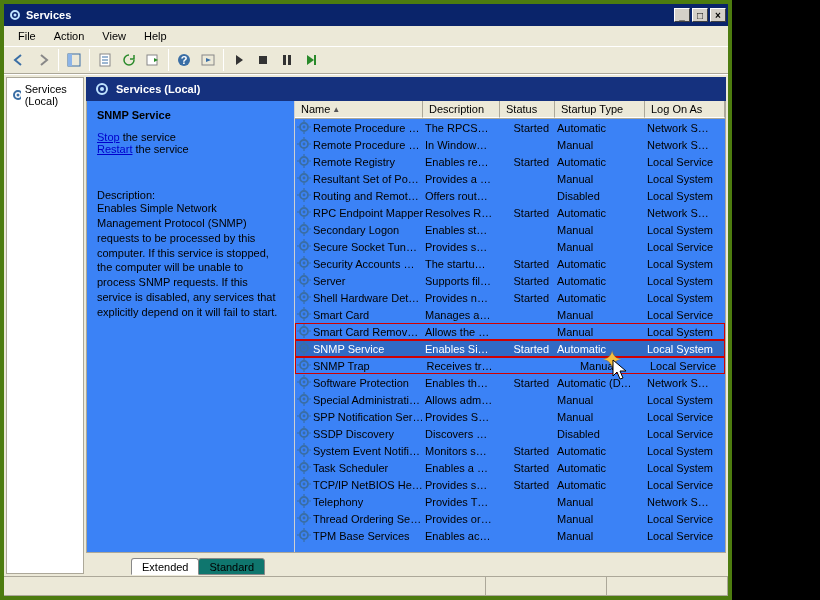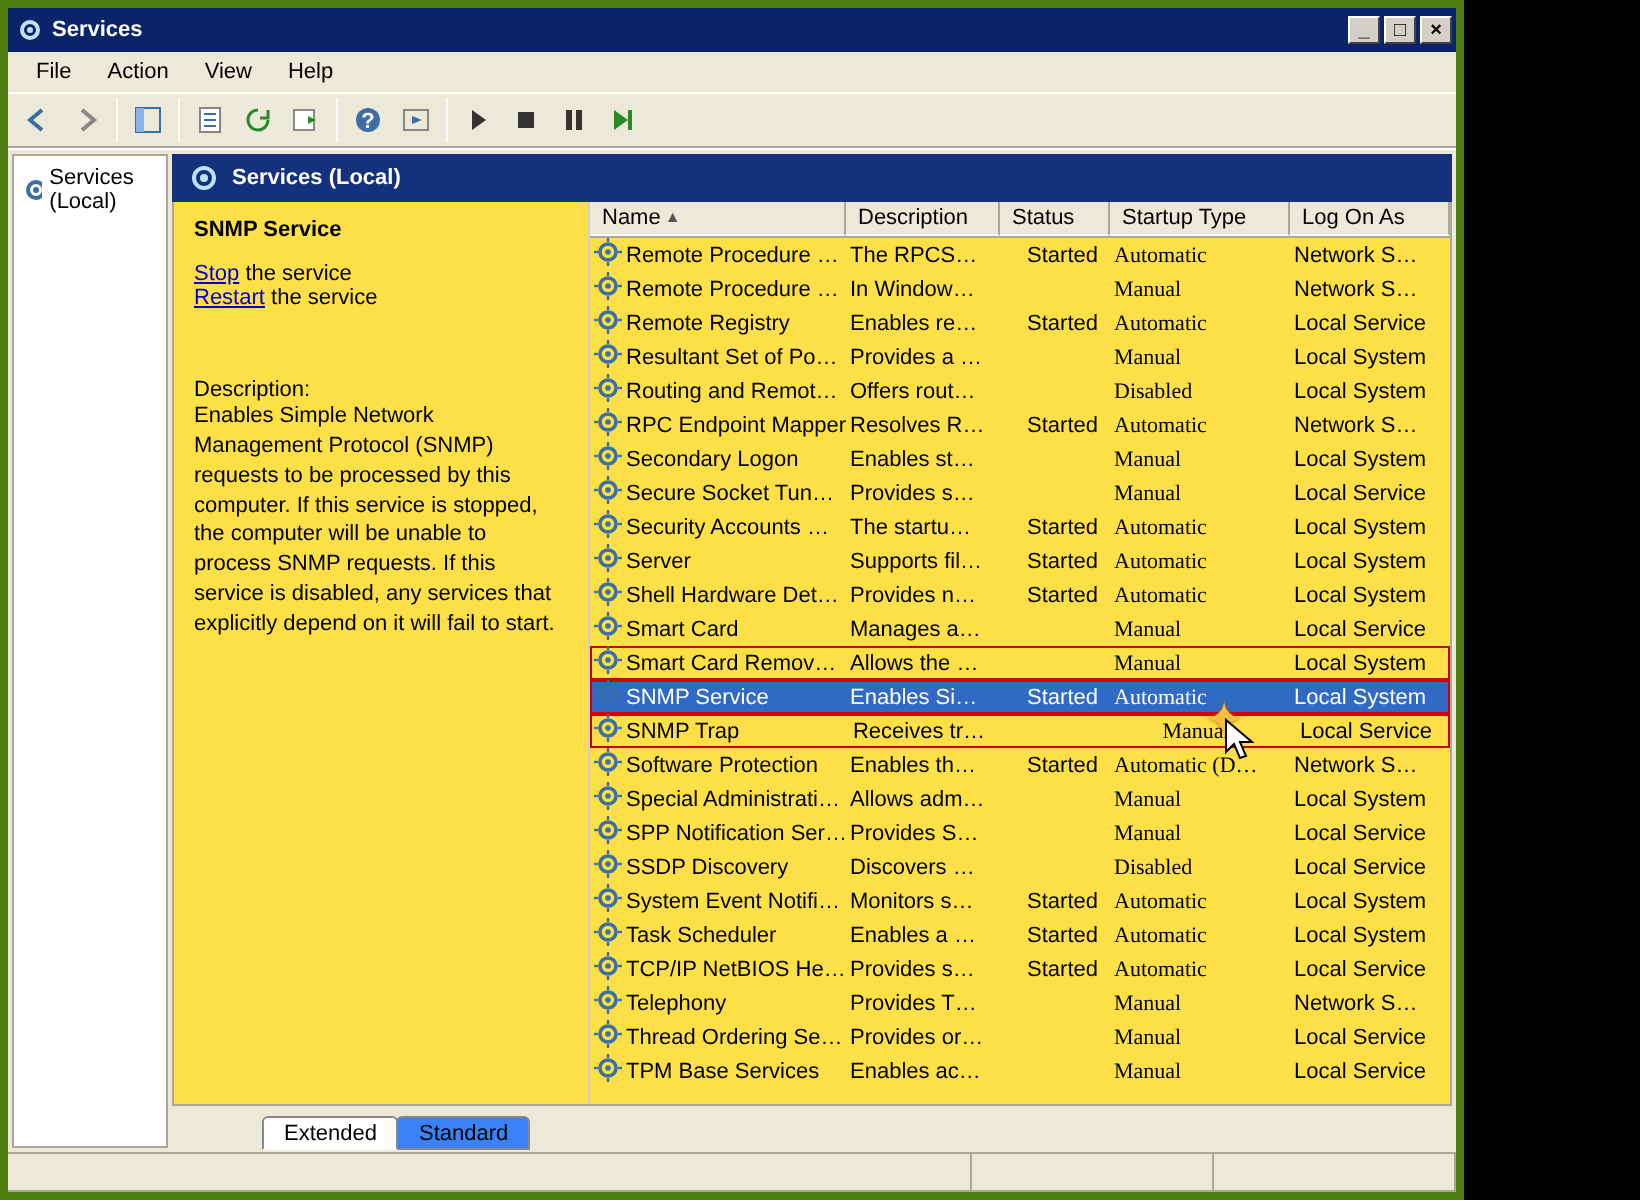--- a/index.html
+++ b/index.html
@@ -12,21 +12,21 @@
   .menubar span { padding:2px 8px; cursor:default;}
   .toolbar { height:28px; border-top:1px solid #fff; border-bottom:1px solid #aca899; display:flex; align-items:center; padding:0 4px; gap:2px; background:#ece9d8;}
   .tbtn { width:22px; height:22px; display:flex; align-items:center; justify-content:center; border:1px solid transparent; }
   .tbtn svg { width:16px; height:16px; }
   .tsep { width:1px; height:22px; background:#aca899; margin:0 2px; border-right:1px solid #fff;}
   .content { flex:1; display:flex; border-top:1px solid #fff; min-height:0;}
   .left-pane { width:155px; border:1px solid #aca899; margin:2px 0 2px 2px; background:#fff; padding:4px 2px; }
   .tree-item { display:flex; align-items:center; gap:4px; padding:1px 2px;}
   .right-pane { flex:1; margin:2px 2px 2px 2px; display:flex; flex-direction:column; min-height:0;}
   .header-band { background:#15317e; color:#fff; height:24px; display:flex; align-items:center; padding:0 8px; gap:6px; font-weight:bold; font-size:13px;}
-  .split { flex:1; display:flex; background:#fde047; border:1px solid #aca899; border-top:none; min-height:0;}
+  .split { flex:1; display:flex; background:#3b82f6; border:1px solid #aca899; border-top:none; min-height:0;}
   .detail { width:208px; padding:8px 10px; border-right:1px solid #d0d0d0; }
   .detail .svc-name { font-weight:bold; margin-bottom:10px;}
   .detail a { color:#0000cc; text-decoration:underline; cursor:pointer;}
   .detail .desc-label { margin-top:34px; margin-bottom:0px;}
   .detail .desc-text { line-height:1.35;}
   .listwrap { flex:1; display:flex; flex-direction:column; min-height:0;}
   .list-head { display:flex; background:#ece9d8; border-bottom:1px solid #aca899; height:18px;}
   .col { border-right:1px solid #aca899; border-bottom:1px solid #fff; padding:2px 6px; position:relative; font-size:11px; white-space:nowrap; overflow:hidden; cursor:default;}
   .col.name { width:128px; }
   .col.desc { width:77px; }
@@ -34,25 +34,25 @@
   .col.start { width:90px; }
   .col.log { width:80px; }
   .sort-arrow { font-size:8px; position:relative; top:-1px; margin-left:2px; color:#555;}
   .list-body { flex:1; overflow-y:auto; overflow-x:hidden; }
   .row { display:flex; height:17px; align-items:center; white-space:nowrap;}
   .row.selected { background:#316ac5; color:#fff;}
   .cell { overflow:hidden; text-overflow:ellipsis; padding:0 6px 0 2px; font-size:11px;}
   .cell.name { width:128px; display:flex; align-items:center; gap:2px;}
   .cell.desc { width:77px;}
   .cell.stat { width:55px;text-align:right;}
-  .cell.start { width:90px;font-family:Liberation Serif, serif;}
+  .cell.start { width:90px;}
   .cell.log { width:80px;}
   .gear-icon { width:14px; display:inline-block;}
   .tabs { height:21px; padding-left:4px; display:flex; align-items:flex-end;}
-  .tab { border:1px solid #888; border-top-left-radius:3px; border-top-right-radius:3px; padding:2px 10px 1px 10px; background:#3b82f6; margin-right:-1px; position:relative; top:1px; cursor:default;}
+  .tab { border:1px solid #888; border-top-left-radius:3px; border-top-right-radius:3px; padding:2px 10px 1px 10px; background:#0f766e; margin-right:-1px; position:relative; top:1px; cursor:default;}
   .tab.active { background:#fff; border-bottom-color:#fff; z-index:2;margin-left:41px;}
   .statusbar { height:20px; border-top:1px solid #aca899; display:flex;}
   .statusbar div { border:1px solid #aca899; border-top:none; border-left:none; flex:1;}
   .statusbar div:first-child { flex:4;}
   .cursor-overlay { position:absolute; left:610px; top:358px; pointer-events:none;}
   .cursor-overlay svg { width:24px; height:24px; }
   .burst { position:absolute; left:602px; top:346px; pointer-events:none; font-size:24px; color:#f5c040; text-shadow:0 0 2px #a06000;}
   .scroll-hint::-webkit-scrollbar { width:16px; }
   .scroll-hint::-webkit-scrollbar-track { background:#f0f0f0; border-left:1px solid #ccc;}
   .scroll-hint::-webkit-scrollbar-thumb { background:#cdcdcd; border:1px solid #888;}

